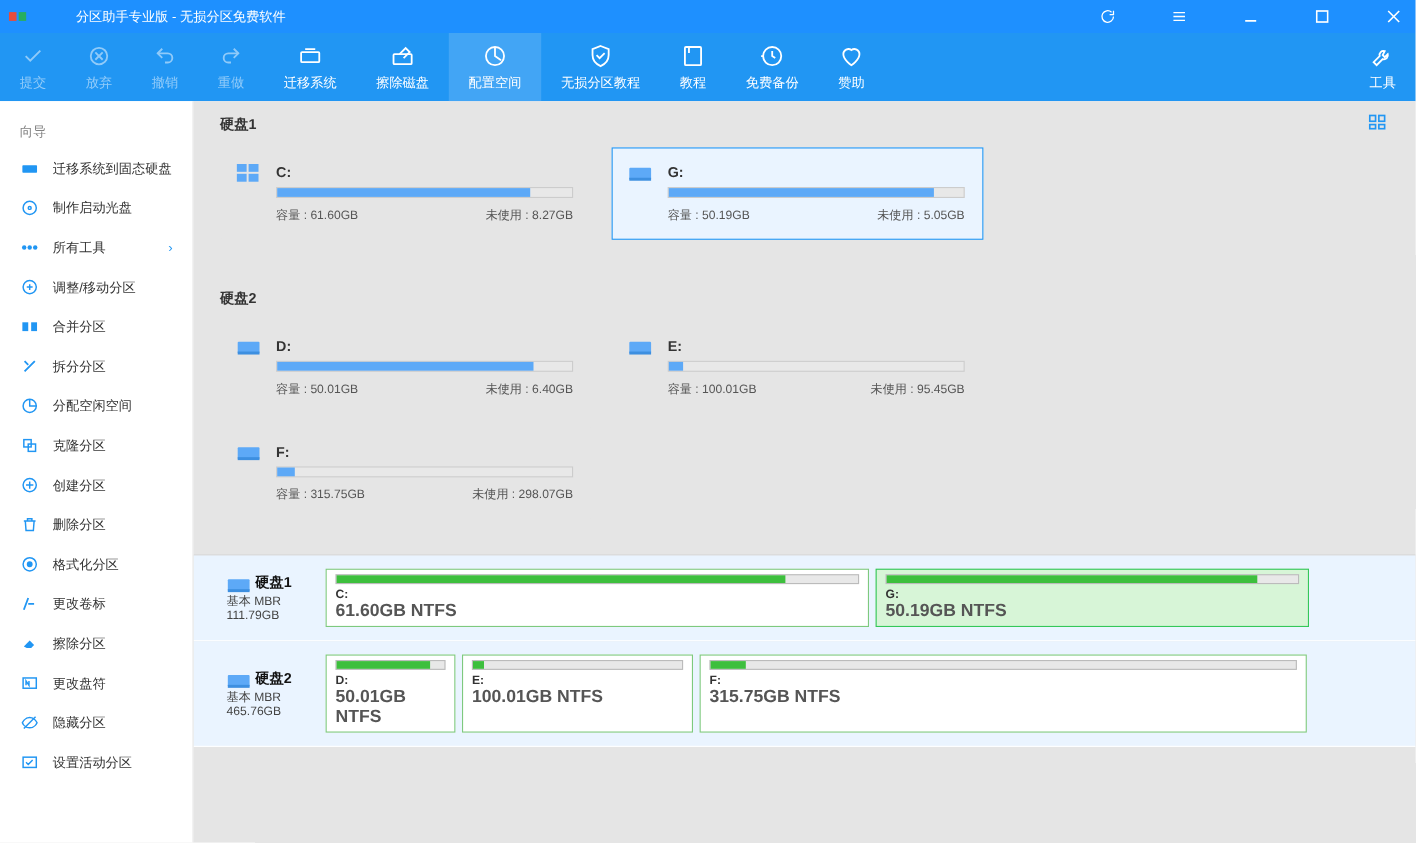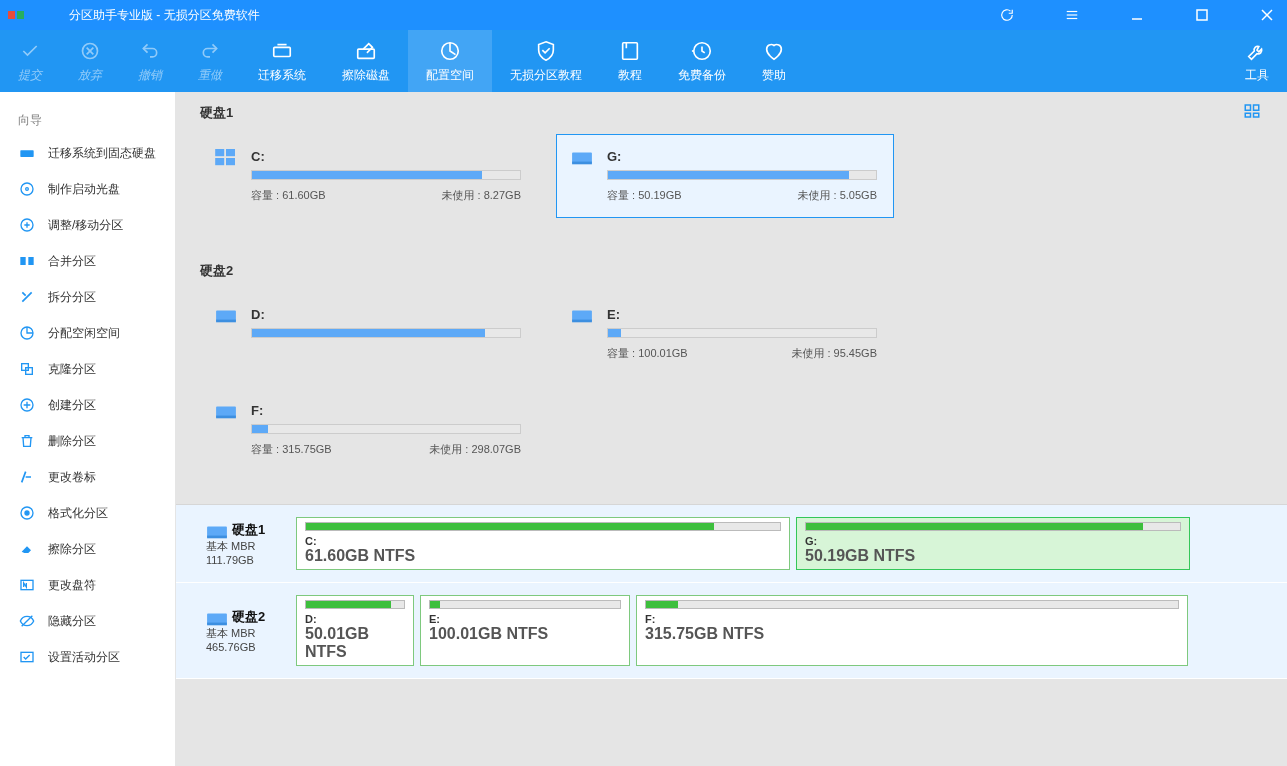--- a/index.html
+++ b/index.html
@@ -3,21 +3,21 @@
 <meta charset="utf-8">
 <style>
 * { box-sizing: border-box; margin: 0; padding: 0; }
 body { font-family: "Microsoft YaHei", Arial, sans-serif; font-size: 12px; color: #333; background: #fff; width: 1287px; height: 766px; overflow: hidden; }
 .titlebar { height: 30px; background: #1e90ff; color: #fff; display: flex; align-items: center; padding: 0 8px; gap: 37px; }
 .titlebar .logo { width: 16px; height: 16px; margin-right: 8px; }
 .titlebar .title { flex: 1; font-size: 12px; }
 .titlebar .wbtn { width: 24px; height: 24px; display: flex; align-items: center; justify-content: center; cursor: pointer; margin-left: 4px; }
 .toolbar { height: 62px; background: #2196f3; display: flex; align-items: stretch; color: #fff; }
 .tbtn { display: flex; flex-direction: column; align-items: center; justify-content: center; padding: 0 18px; cursor: pointer; font-size: 12px; min-width: 60px; }
-.tbtn.disabled { opacity: 0.5; cursor: default; font-style: italic; }
+.tbtn.disabled { opacity: 0.5; cursor: default; }
 .tbtn.active { background: #42a5f5; }
 .tbtn .ic { width: 24px; height: 24px; margin-bottom: 4px; display: flex; align-items: center; justify-content: center; }
 .tbtn.right { margin-left: auto; }
 .body { display: flex; height: calc(766px - 92px); }
 .sidebar { width: 176px; border-right: 1px solid #e5e5e5; overflow-y: auto; padding-top: 10px; background: #fff; }
 .sb-header { padding: 10px 18px 6px; color: #828282; font-size: 12px; }
 .sb-item { display: flex; align-items: center; padding: 9px 18px; cursor: pointer; font-size: 12px; }
 .sb-item .si { width: 18px; height: 18px; margin-right: 12px; color: #2196f3; display: flex; align-items: center; justify-content: center; }
 .sb-item .chev { margin-left: auto; color: #2196f3; }
 .main { flex: 1; overflow-y: auto; background: #e5e5e5; position: relative; }
@@ -209,20 +209,31 @@
         </div>
         <div class="sb-item">
           <span class="si">
             <svg width="16" height="16" viewBox="0 0 24 24" fill="none" stroke="#2196f3" stroke-width="2">
               <circle cx="12" cy="12" r="9"></circle>
               <circle cx="12" cy="12" r="2"></circle>
             </svg>
           </span>
           <span>制作启动光盘</span>
         </div>
+        <div class="sb-item">
+          <span class="si">
+            <svg width="16" height="6" viewBox="0 0 16 6" fill="#2196f3">
+              <circle cx="3" cy="3" r="2"></circle>
+              <circle cx="8" cy="3" r="2"></circle>
+              <circle cx="13" cy="3" r="2"></circle>
+            </svg>
+          </span>
+          <span>所有工具</span>
+          <span class="chev">›</span>
+        </div>
       </div>
     <div id="ops-list">
         <div class="sb-item">
           <span class="si">
             <svg width="16" height="16" viewBox="0 0 24 24" fill="none" stroke="#2196f3" stroke-width="2">
               <circle cx="12" cy="12" r="9"></circle>
               <path d="M8 12h8M12 8v8"></path>
             </svg>
           </span>
           <span>调整/移动分区</span>
@@ -274,34 +285,34 @@
         <div class="sb-item">
           <span class="si">
             <svg width="16" height="16" viewBox="0 0 24 24" fill="none" stroke="#2196f3" stroke-width="2">
               <path d="M4 7h16M9 7V4h6v3M6 7l1 13h10l1-13"></path>
             </svg>
           </span>
           <span>删除分区</span>
         </div>
         <div class="sb-item">
           <span class="si">
+            <svg width="16" height="16" viewBox="0 0 24 24" fill="none" stroke="#2196f3" stroke-width="2">
+              <circle cx="12" cy="12" r="9"></circle>
+              <circle cx="12" cy="12" r="3" fill="#2196f3"></circle>
+            </svg>
+          </span>
+          <span>格式化分区</span>
+        </div>
+        <div class="sb-item">
+          <span class="si">
             <svg width="16" height="16" viewBox="0 0 24 24" fill="none" stroke="#2196f3" stroke-width="2.5">
               <path d="M4 20l6-16M10 12h8"></path>
             </svg>
           </span>
           <span>更改卷标</span>
-        </div>
-        <div class="sb-item">
-          <span class="si">
-            <svg width="16" height="16" viewBox="0 0 24 24" fill="none" stroke="#2196f3" stroke-width="2">
-              <circle cx="12" cy="12" r="9"></circle>
-              <circle cx="12" cy="12" r="3" fill="#2196f3"></circle>
-            </svg>
-          </span>
-          <span>格式化分区</span>
         </div>
         <div class="sb-item">
           <span class="si">
             <svg width="16" height="16" viewBox="0 0 24 24" fill="#2196f3">
               <path d="M4 16l8-8 6 6-4 4H8z"></path>
             </svg>
           </span>
           <span>擦除分区</span>
         </div>
         <div class="sb-item">
@@ -389,20 +400,24 @@
               <div class="pic">
                 <svg width="22" height="18" viewBox="0 0 24 20">
                   <rect x="1" y="4" width="22" height="12" rx="1" fill="#5da9f7"></rect>
                   <rect x="1" y="14" width="22" height="3" fill="#3d8fe0"></rect>
                 </svg>
               </div>
               <div class="letter">D:</div>
               <div class="bar">
                 <div class="fill" style="width:87%"></div>
               </div>
+              <div class="stats">
+                <span>容量 : 50.01GB</span>
+                <span>未使用 : 6.40GB</span>
+              </div>
             </div>
             <div class="part-card">
               <div class="pic">
                 <svg width="22" height="18" viewBox="0 0 24 20">
                   <rect x="1" y="4" width="22" height="12" rx="1" fill="#5da9f7"></rect>
                   <rect x="1" y="14" width="22" height="3" fill="#3d8fe0"></rect>
                 </svg>
               </div>
               <div class="letter">E:</div>
               <div class="bar">

